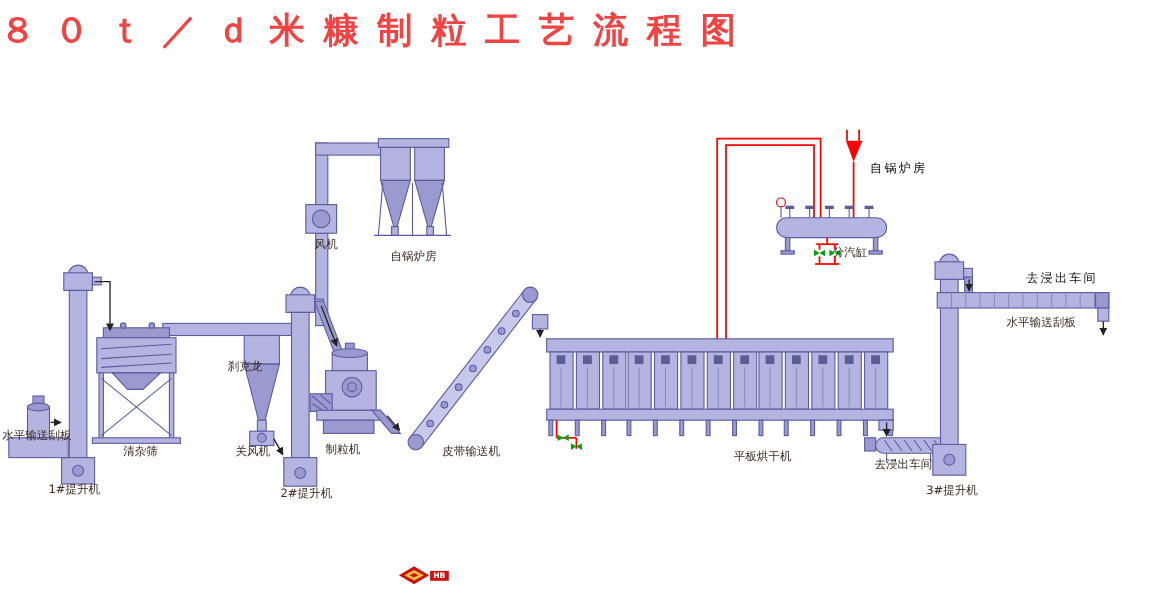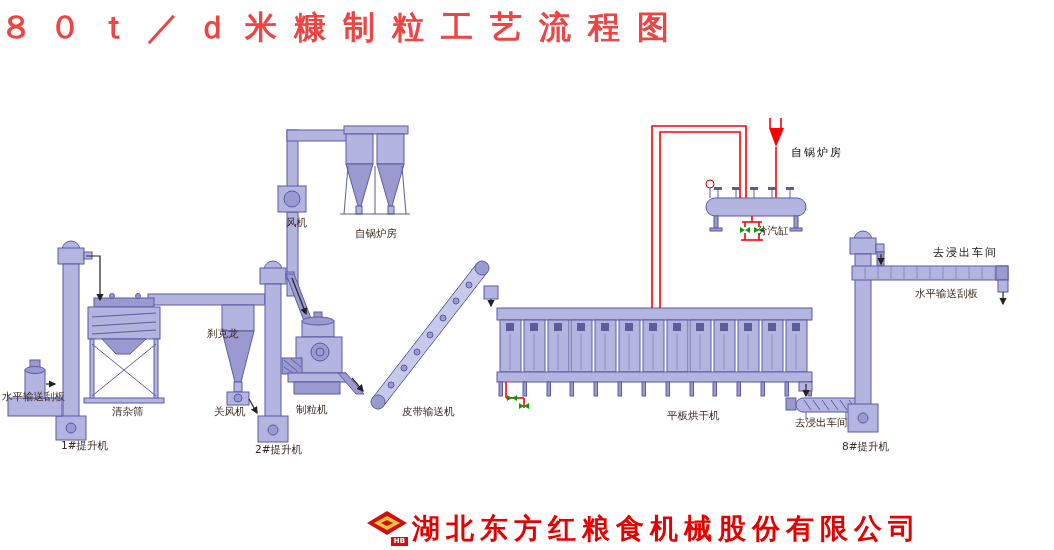--- a/index.html
+++ b/index.html
@@ -7,21 +7,21 @@
     font-family:"DejaVu Sans","Liberation Sans",sans-serif}
   .stage{position:absolute;left:0;top:0;width:1054px;height:550px;background:#fff}
   .title{position:absolute;top:6px;left:0;width:100%;text-align:left;
     font-size:32px;font-weight:bold;color:#ef4444;letter-spacing:17px;white-space:nowrap}
   svg.diagram{position:absolute;left:0;top:0}
   .lbl{position:absolute;font-size:10.5px;color:#3c2a22;white-space:nowrap;line-height:1.1}
   .lbl.big{font-size:11px;color:#111;letter-spacing:2px;font-weight:400}
   .company{position:absolute;left:412px;top:510px;font-size:28px;font-weight:bold;
     color:#e60000;letter-spacing:6px;white-space:nowrap}
   .logo{position:absolute;left:362px;top:510px;width:46px;display:flex;
-    flex-direction:column;align-items:flex-end}
+    flex-direction:row;align-items:center}
   .logo-hb{font-size:7px;color:#fff;background:#cc1111;padding:0 3px;line-height:9px;
     font-weight:bold;margin-top:1px}
   
   .eq{fill:#b4b4e0;stroke:#5b5ba2;stroke-width:1}
   .eqd{fill:#9a9ad0;stroke:#5b5ba2;stroke-width:1}
   .eql{stroke:#5b5ba2;stroke-width:1;fill:none}
   .eqll{stroke:#8a8ac0;stroke-width:1;fill:none}
   .dark{fill:#5c5c96;stroke:none}
   .red{stroke:#ff0000;stroke-width:1.6;fill:none}
   .redf{fill:#ff0000;stroke:none}
@@ -309,40 +309,39 @@
       <line class="arr" x1="352" y1="378" x2="363" y2="391" marker-end="url(#ah)"></line>
       <line class="arr" x1="491" y1="299" x2="491" y2="306" marker-end="url(#ah)"></line>
       <line class="arr" x1="806" y1="384" x2="806" y2="396" marker-end="url(#ah)"></line>
       <line class="arr" x1="881" y1="254" x2="881" y2="264" marker-end="url(#ah)"></line>
       <line class="arr" x1="1003" y1="292" x2="1003" y2="304" marker-end="url(#ah)"></line>
     </g>
   </svg>
 
   <div class="lbl" style="left:2px;top:391px">水平输送刮板</div>
   <div class="lbl" style="left:112px;top:406px">清杂筛</div>
-  <div class="lbl" style="left:61px;top:440px">1#提升机</div>
+  <div class="lbl" style="left:44px;top:440px">1#提升机</div>
   <div class="lbl" style="left:207px;top:328px">刹克龙</div>
   <div class="lbl" style="left:214px;top:406px">关风机</div>
   <div class="lbl" style="left:296px;top:404px">制粒机</div>
   <div class="lbl" style="left:255px;top:444px">2#提升机</div>
   <div class="lbl" style="left:286px;top:217px">风机</div>
   <div class="lbl" style="left:355px;top:228px">自锅炉房</div>
   <div class="lbl" style="left:402px;top:406px">皮带输送机</div>
   <div class="lbl" style="left:667px;top:410px">平板烘干机</div>
   <div class="lbl" style="left:757px;top:225px">分汽缸</div>
   <div class="lbl" style="left:915px;top:288px">水平输送刮板</div>
   <div class="lbl" style="left:795px;top:417px">去浸出车间</div>
-  <div class="lbl" style="left:842px;top:441px">8#提升机</div>
+  <div class="lbl" style="left:842px;top:441px">3#提升机</div>
 
   <div class="lbl big" style="left:791px;top:147px">自锅炉房</div>
   <div class="lbl big" style="left:933px;top:247px">去浸出车间</div>
 
   <div class="logo">
     <svg width="42" height="26" viewBox="0 0 42 26">
       <polygon points="21,1 41,13 21,25 1,13" fill="#cc1111"></polygon>
       <polygon points="21,6 34,13 21,20 8,13" fill="#f5c33a"></polygon>
       <polygon points="21,10 27,13 21,16 15,13" fill="#cc1111"></polygon>
     </svg>
     <div class="logo-hb">HB</div>
   </div>
-  <div class="company">湖北东方红粮食机械股份有限公司</div>
 
 </div>
 
 </body></html>

